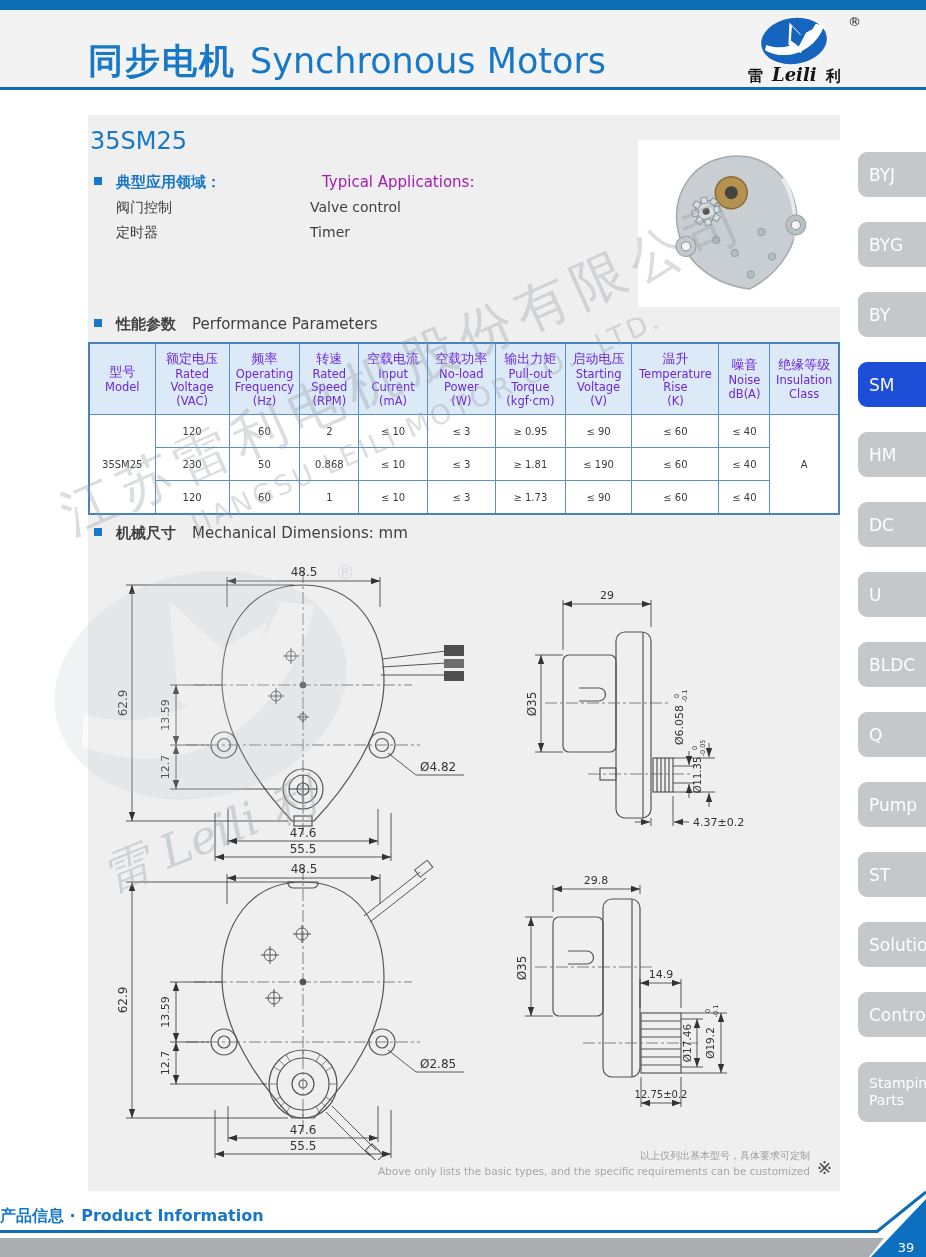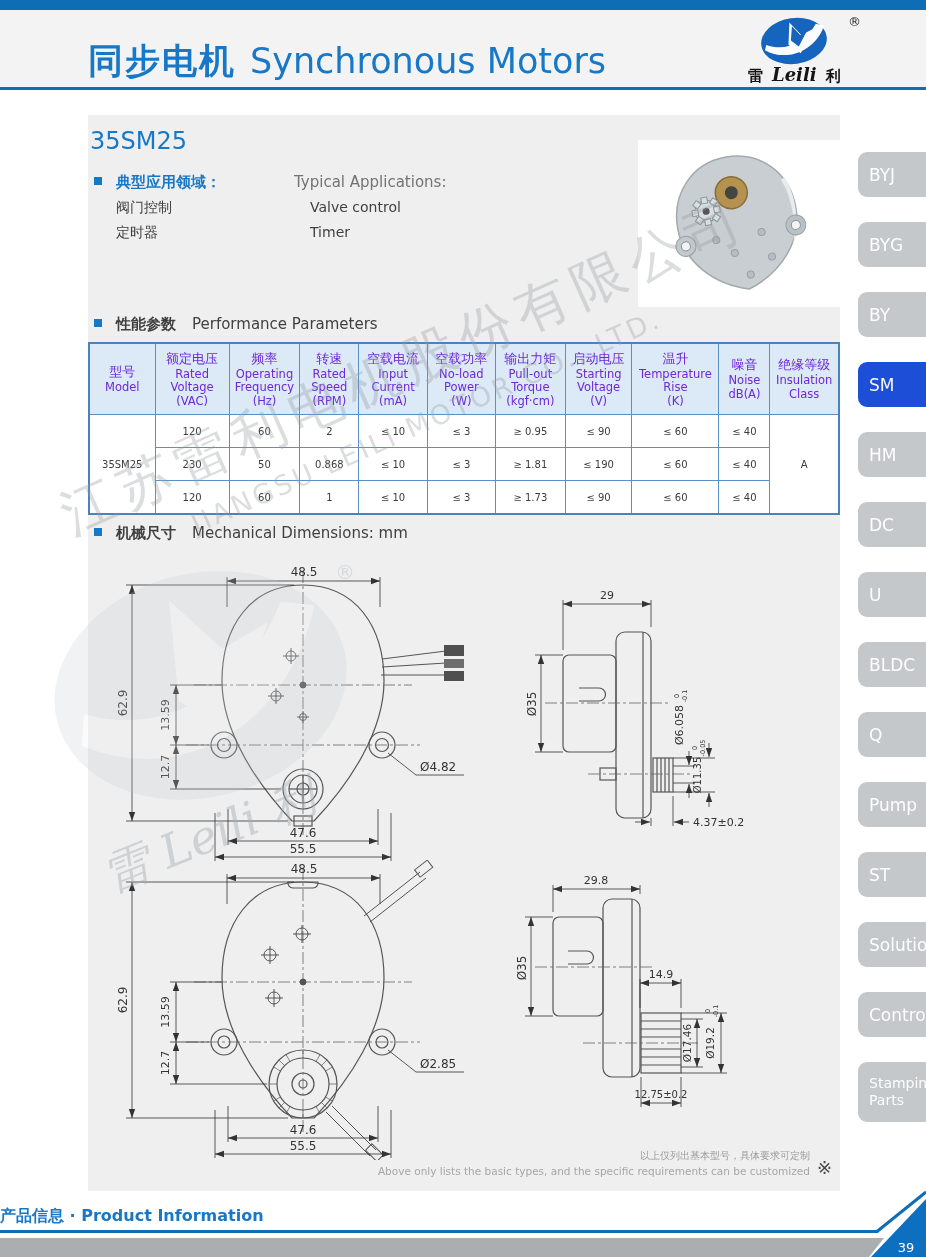--- a/index.html
+++ b/index.html
@@ -21,21 +21,21 @@
   .tab{position:absolute;left:858px;width:68px;height:45px;background:#c4c8ca;border-radius:9px 0 0 9px;
        color:rgba(255,255,255,.96);font-size:17px;display:flex;align-items:center;padding-left:11px;box-sizing:border-box;}
   .tab.active{background:#1d4ed8;}
   .tab.tall{height:60px;font-size:14px;line-height:1.25;}
   
   .content{position:absolute;left:88px;top:115px;width:752px;height:1076px;background:#efefef;}
   .model-title{position:absolute;left:2px;top:12px;font-size:24px;color:#1878c8;}
   .bullet{display:inline-block;width:8px;height:8px;background:#1878c8;margin-right:14px;vertical-align:2px;}
   .apps{position:absolute;left:6px;top:58px;font-size:15px;}
   .apps .hzh{color:#1878c8;font-weight:bold;}
-  .apps .hen{color:#737373;position:absolute;left:200px;top:0;white-space:nowrap;}
+  .apps .hen{color:#a21caf;position:absolute;left:228px;top:0;white-space:nowrap;}
   .apps .row{position:relative;margin-top:7px;margin-left:22px;font-size:14px;color:#3f3f3f;}
   .apps .row .en{position:absolute;left:194px;top:0;white-space:nowrap;}
   .photo{position:absolute;left:550px;top:25px;width:202px;height:167px;background:#ffffff;}
   .sec-head{position:absolute;left:6px;font-size:15px;color:#404040;white-space:nowrap;}
   .sec-head .zh{font-weight:bold;}
   .sec-head .en{margin-left:16px;}
   
   .perf-table{position:absolute;left:0;top:227px;width:752px;border-collapse:collapse;table-layout:fixed;
               border:2px solid #4a82c0;background:#fff;}
   .perf-table th,.perf-table td{border:1px solid #5a90c8;text-align:center;vertical-align:middle;padding:0 1px;}

